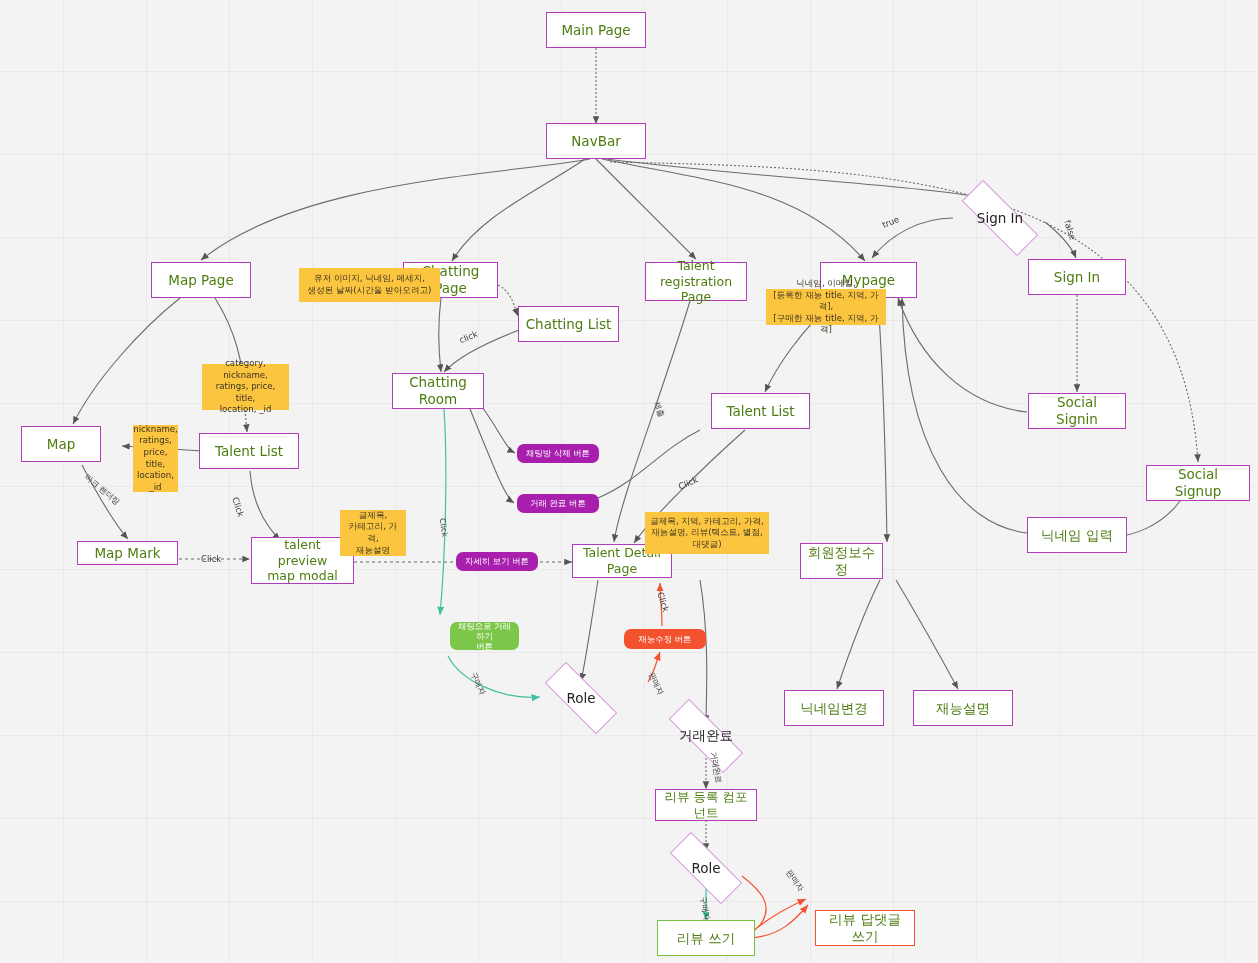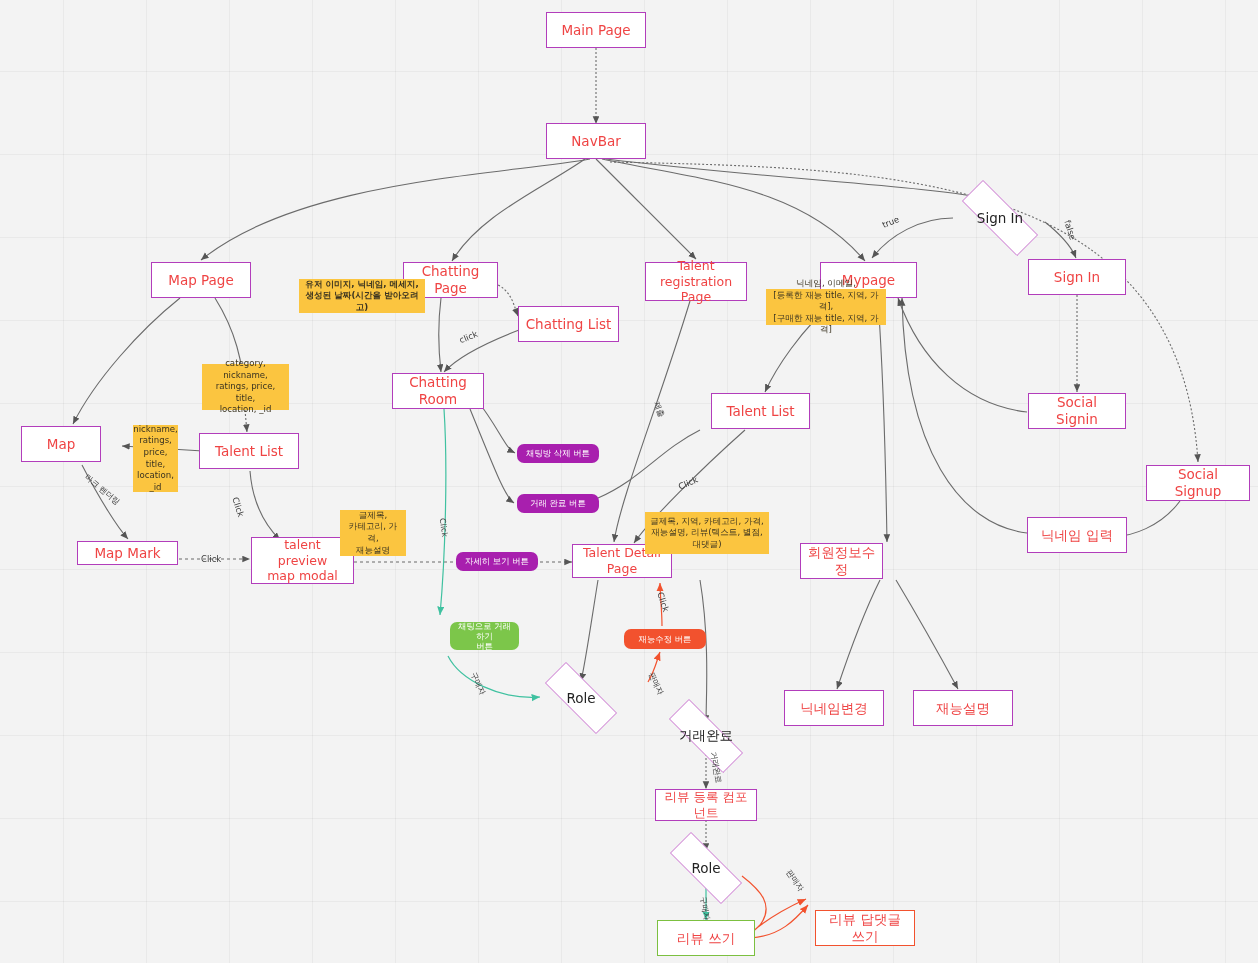--- a/index.html
+++ b/index.html
@@ -16,21 +16,21 @@
       linear-gradient(to bottom, rgba(0,0,0,0.045) 1px, transparent 1px);
     background-size:83px 83px;
     background-position:-20px -12px;
   }
   svg#edges{position:absolute;left:0;top:0;width:1258px;height:963px;overflow:visible;}
   .node{
     position:absolute;box-sizing:border-box;
     display:flex;align-items:center;justify-content:center;
     text-align:center;background:#fff;
     border:1.6px solid #b23dbb;
-    color:#ef4444;font-size:13.5px;line-height:1.25;
+    color:#4d7c0f;font-size:13.5px;line-height:1.25;
     padding:2px 6px;
   }
   .node.green{border-color:#7cc040;}
   .node.red{border-color:#f2522e;}
   .diamond{
     position:absolute;display:flex;align-items:center;justify-content:center;
     color:#222;font-size:13.5px;text-align:center;
   }
   .diamond .dshape{
     position:absolute;left:0;top:0;width:100%;height:100%;
@@ -274,21 +274,21 @@
   <div class="diamond" style="left:652px;top:716px;width:108px;height:40px;">
     <div class="dshape"></div>
     <span class="dlabel">거래완료</span>
   </div>
 
   <div class="diamond" style="left:655px;top:847px;width:102px;height:42px;">
     <div class="dshape"></div>
     <span class="dlabel">Role</span>
   </div>
 
-  <div class="note" style="left:299px;top:279px;width:126px;height:34px;white-space:pre-line;font-weight:bold;">
+  <div class="note" style="left:299px;top:268px;width:141px;height:34px;white-space:pre-line;">
     <span>유저 이미지, 닉네임, 메세지,
 생성된 날짜(시간을 받아오려고)</span>
   </div>
 
   <div class="note" style="left:202px;top:364px;width:87px;height:46px;white-space:pre-line;">
     <span>category, nickname,
 ratings, price, title,
 location, _id</span>
   </div>
 

